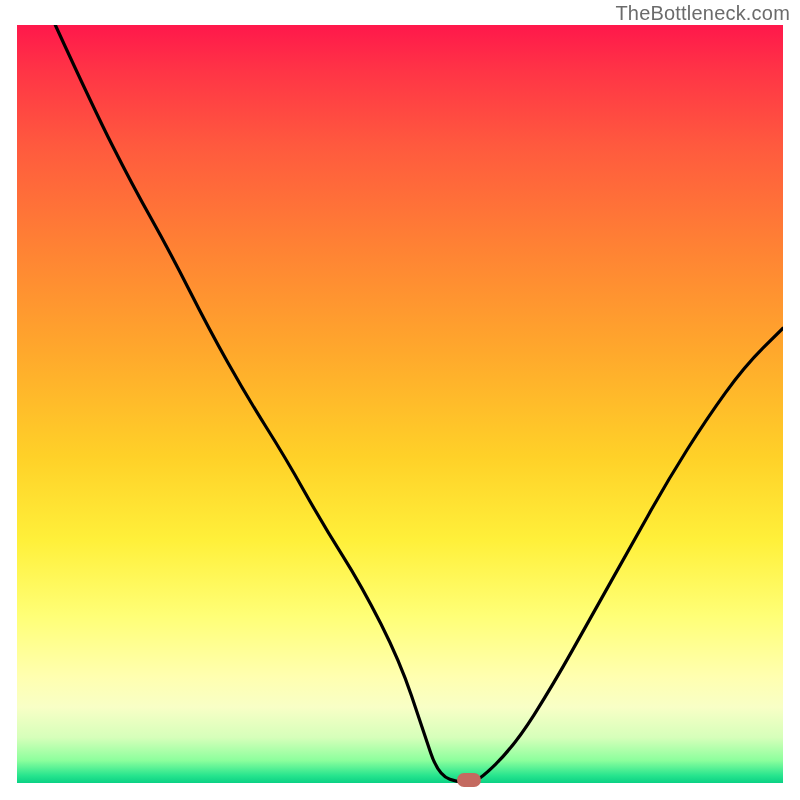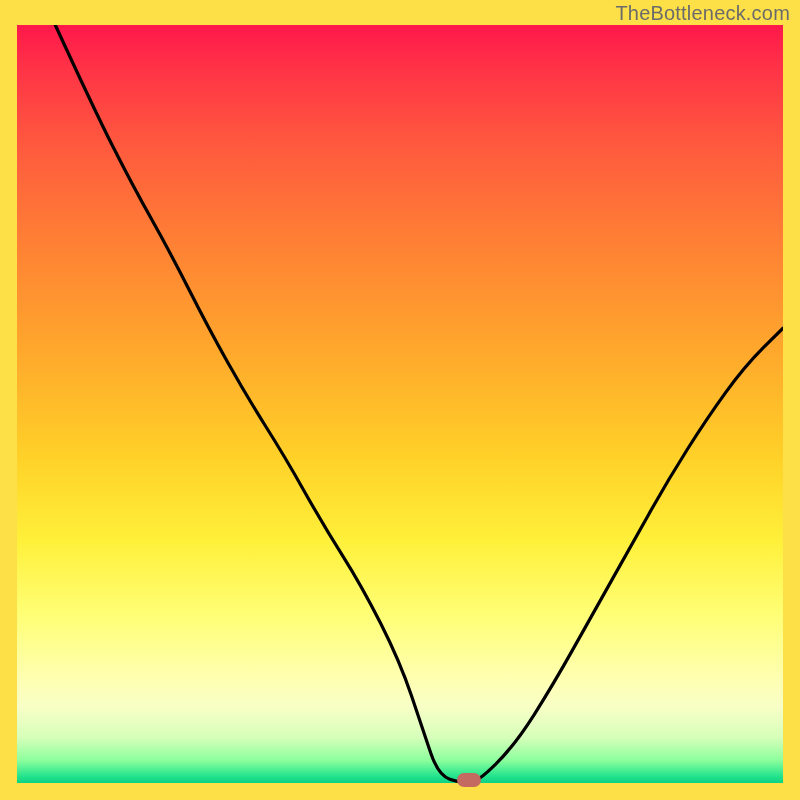--- a/index.html
+++ b/index.html
@@ -8,21 +8,21 @@
     width: 800px;
     height: 800px;
     background: #000;
     overflow: hidden;
     font-family: Arial, Helvetica, sans-serif;
   }
   .frame {
     position: relative;
     width: 800px;
     height: 800px;
-    background: #fde047;
+    background: #ffffff;
   }
   .watermark {
     position: absolute;
     top: 2px;
     right: 10px;
     color: #6b6b6b;
     font-size: 20px;
     font-weight: 500;
     letter-spacing: 0.2px;
   }

